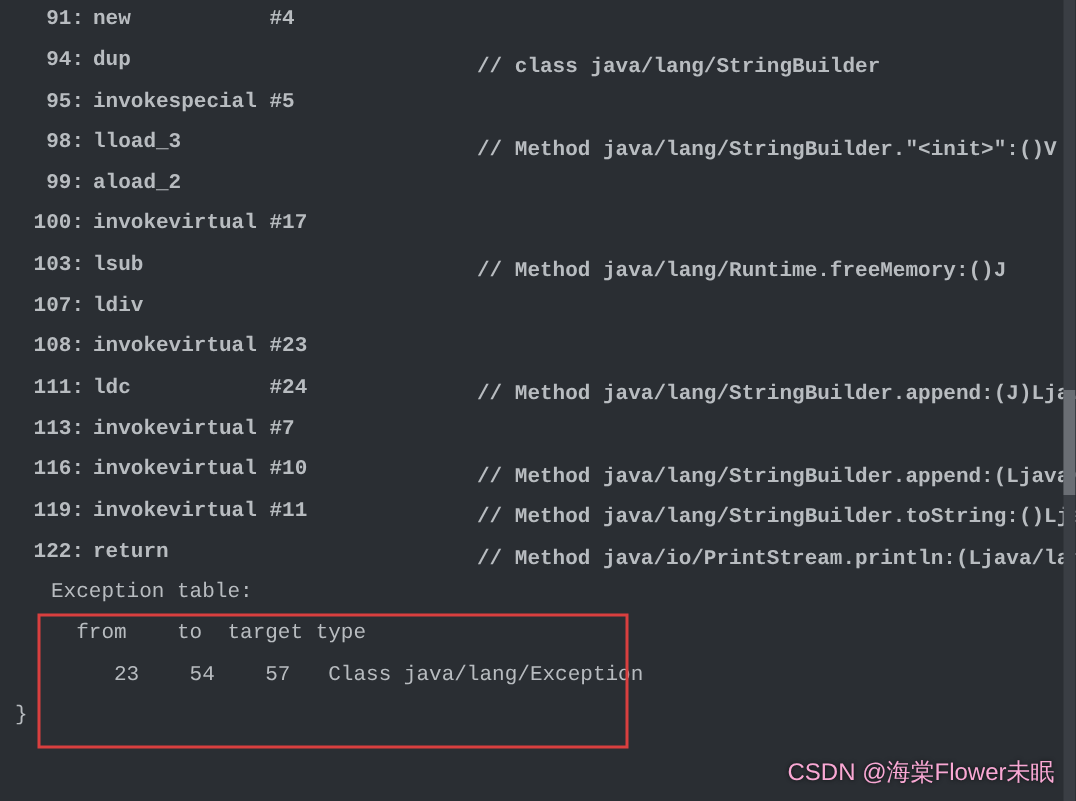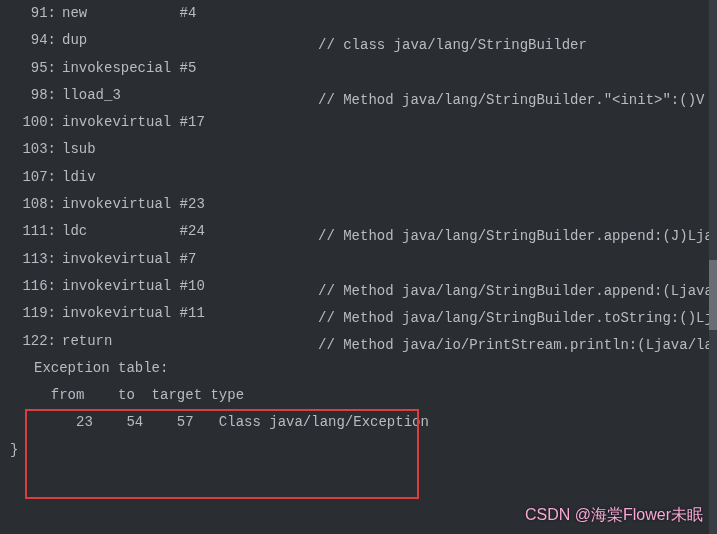--- a/index.html
+++ b/index.html
@@ -14,20 +14,21 @@
     overflow: hidden;
     position: relative;
   }
   .code-area {
     padding: 0 0 0 8px;
     line-height: 1.95;
   }
   .line {
     white-space: pre;
     position: relative;
+    font-weight: bold;
   }
   .addr {
     display: inline-block;
     width: 48px;
     text-align: right;
     margin-right: 6px;
   }
   .op {
     display: inline-block;
   }
@@ -84,21 +85,22 @@
   }
 </style>
 </head>
 <body>
 
 <div class="code-area">
   <div class="line"><span class="addr">91:</span><span class="op">new           #4</span><span class="comment">// class java/lang/StringBuilder</span></div>
   <div class="line"><span class="addr">94:</span><span class="op">dup</span><span class="comment"></span></div>
   <div class="line"><span class="addr">95:</span><span class="op">invokespecial #5</span><span class="comment">// Method java/lang/StringBuilder."&lt;init&gt;":()V</span></div>
   <div class="line"><span class="addr">98:</span><span class="op">lload_3</span><span class="comment"></span></div>
-  <div class="line"><span class="addr">100:</span><span class="op">invokevirtual #17</span></div>
+  <div class="line"><span class="addr">99:</span><span class="op">aload_2</span><span class="comment"></span></div>
+  <div class="line"><span class="addr">100:</span><span class="op">invokevirtual #17</span><span class="comment">// Method java/lang/Runtime.freeMemory:()J</span></div>
   <div class="line"><span class="addr">103:</span><span class="op">lsub</span><span class="comment"></span></div>
   <div class="line"><span class="addr">107:</span><span class="op">ldiv</span><span class="comment"></span></div>
   <div class="line"><span class="addr">108:</span><span class="op">invokevirtual #23</span><span class="comment">// Method java/lang/StringBuilder.append:(J)Ljava/la</span></div>
   <div class="line"><span class="addr">111:</span><span class="op">ldc           #24</span></div>
   <div class="line"><span class="addr">113:</span><span class="op">invokevirtual #7</span><span class="comment">// Method java/lang/StringBuilder.append:(Ljava/lang</span></div>
   <div class="line"><span class="addr">116:</span><span class="op">invokevirtual #10</span><span class="comment">// Method java/lang/StringBuilder.toString:()Ljava/la</span></div>
   <div class="line"><span class="addr">119:</span><span class="op">invokevirtual #11</span><span class="comment">// Method java/io/PrintStream.println:(Ljava/lang/Str</span></div>
   <div class="line"><span class="addr">122:</span><span class="op">return</span><span class="comment"></span></div>
 
   <div class="extab">

